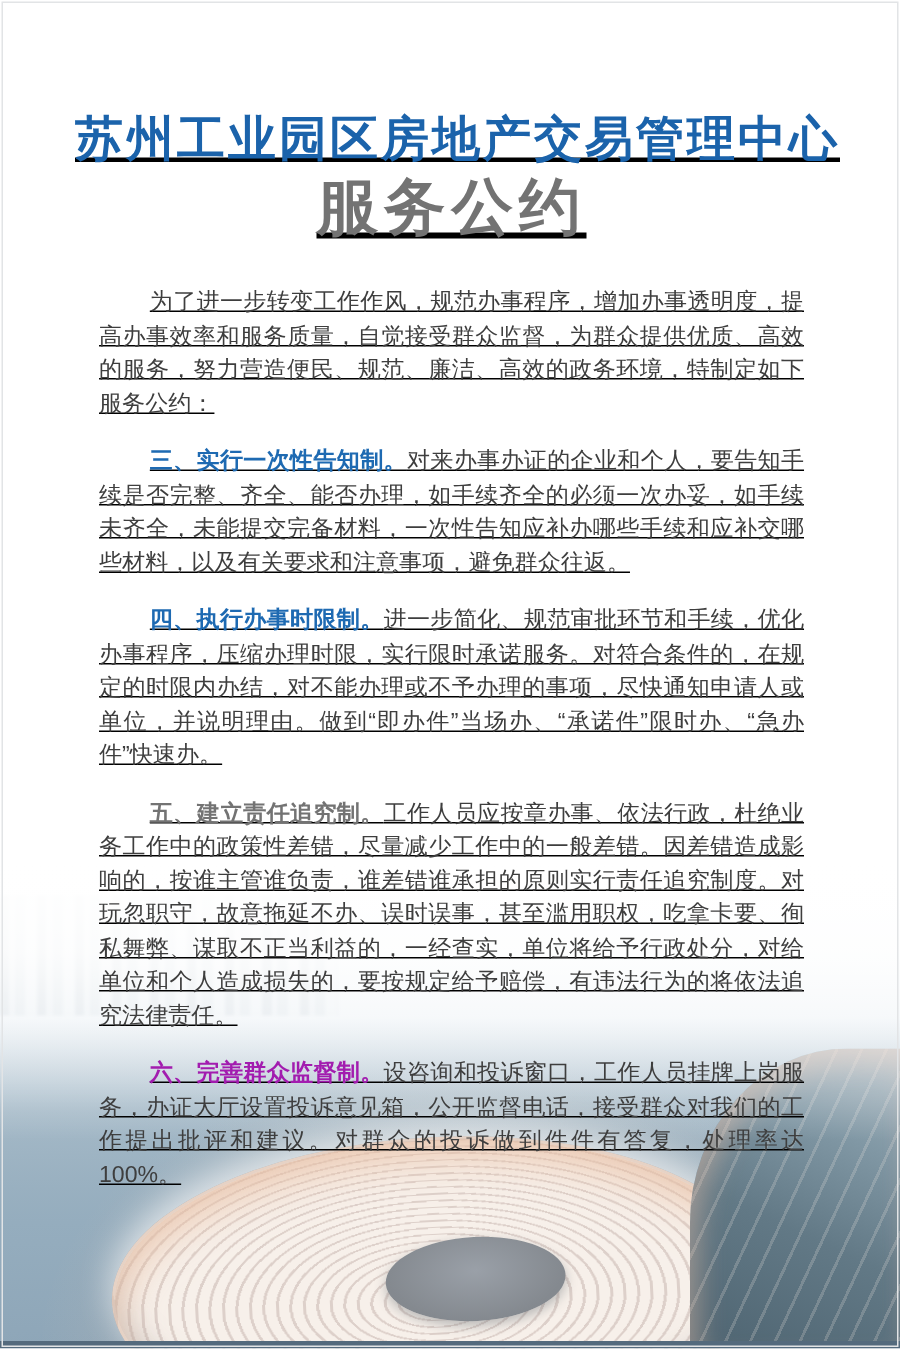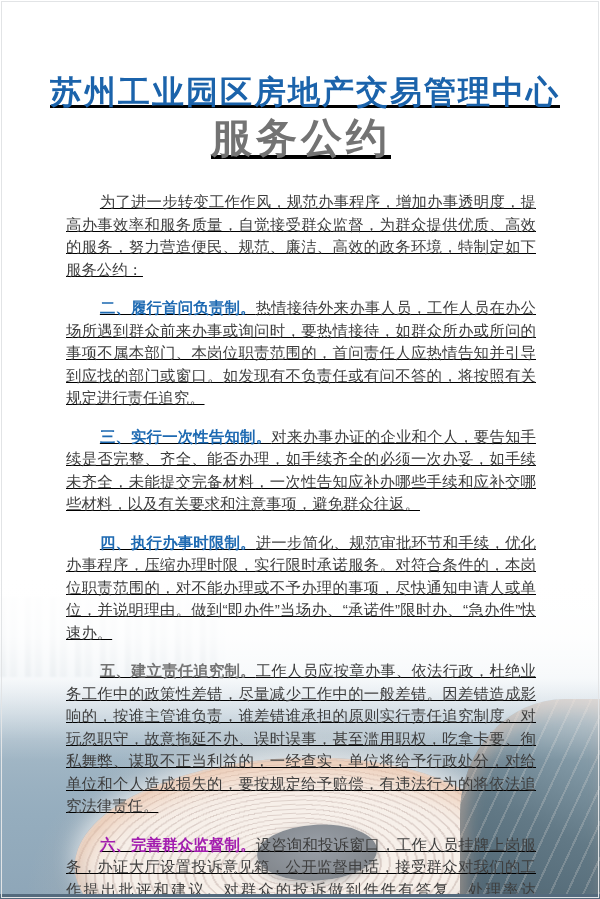--- a/index.html
+++ b/index.html
@@ -165,27 +165,24 @@
   </div>
 
   <div class="content">
     <h1 class="title1" style="color: rgb(27, 99, 171);">苏州工业园区房地产交易管理中心</h1>
     <h2 class="title2" style="color: #737373;">服务公约</h2>
 
     <div class="bodytext">
       <p>为了进一步转变工作作风，规范办事程序，增加办事透明度，提高办事效率和服务质量，自觉接受群众监督，为群众提供优质、高效的服务，努力营造便民、规范、廉洁、高效的政务环境，特制定如下服务公约：</p>
 
       <p>
-        <span class="head heading-color" style="color: rgb(30, 106, 178);">二、履行首问负责制。</span><span>热情接待外来办事人员，工作人员在办公场所遇到群众前来办事或询问时，要热情接待，如群众所办或所问的事项不属本部门、本岗位职责范围的，首问责任人应热情告知并引导到应找的部门或窗口。如发现有不负责任或有问不答的，将按照有关规定进行责任追究。</span>
-      </p>
-      <p>
         <span class="head heading-color" style="color: rgb(30, 106, 178);">三、实行一次性告知制。</span><span>对来办事办证的企业和个人，要告知手续是否完整、齐全、能否办理，如手续齐全的必须一次办妥，如手续未齐全，未能提交完备材料，一次性告知应补办哪些手续和应补交哪些材料，以及有关要求和注意事项，避免群众往返。</span>
       </p>
       <p>
-        <span class="head heading-color" style="color: rgb(30, 106, 178);">四、执行办事时限制。</span><span>进一步简化、规范审批环节和手续，优化办事程序，压缩办理时限，实行限时承诺服务。对符合条件的，本岗位职责范围的，对不能办理或不予办理的事项，尽快通知申请人或单位，并说明理由。做到“即办件”当场办、“承诺件”限时办、“急办件”快速办。</span>
+        <span class="head heading-color" style="color: rgb(30, 106, 178);">四、执行办事时限制。</span><span>进一步简化、规范审批环节和手续，优化办事程序，压缩办理时限，实行限时承诺服务。对符合条件的，在规定的时限内办结，对不能办理或不予办理的事项，尽快通知申请人或单位，并说明理由。做到“即办件”当场办、“承诺件”限时办、“急办件”快速办。</span>
       </p>
       <p>
         <span class="head heading-color" style="color: #737373;">五、建立责任追究制。</span><span>工作人员应按章办事、依法行政，杜绝业务工作中的政策性差错，尽量减少工作中的一般差错。因差错造成影响的，按谁主管谁负责，谁差错谁承担的原则实行责任追究制度。对玩忽职守，故意拖延不办、误时误事，甚至滥用职权，吃拿卡要、徇私舞弊、谋取不正当利益的，一经查实，单位将给予行政处分，对给单位和个人造成损失的，要按规定给予赔偿，有违法行为的将依法追究法律责任。</span>
       </p>
       <p>
         <span class="head heading-color" style="color: #a21caf;">六、完善群众监督制。</span><span>设咨询和投诉窗口，工作人员挂牌上岗服务，办证大厅设置投诉意见箱，公开监督电话，接受群众对我们的工作提出批评和建议。对群众的投诉做到件件有答复，处理率达100%。</span>
       </p>
     </div>
   </div>
 

